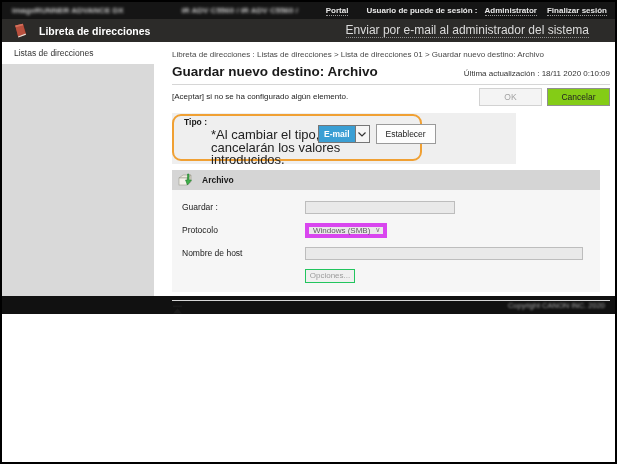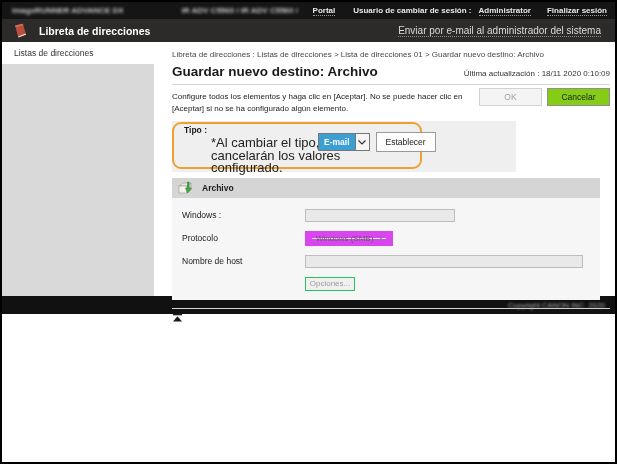--- a/index.html
+++ b/index.html
@@ -11,27 +11,27 @@
   
   .topbar { height:17px; background:#151515; display:flex; align-items:center;
             color:#e9e9e9; font-size:8px; font-weight:bold; white-space:nowrap; }
   .blur { filter:blur(1.6px); color:#c9c9c9; }
   .topbar .dev1 { margin-left:10px; }
   .topbar .dev2 { margin-left:58px; }
   .topbar-right { margin-left:auto; display:flex; align-items:center; margin-right:8px; }
   .toplink { border-bottom:1px dotted #9a9a9a; cursor:pointer; }
   .topbar-right .gap-a { margin-left:18px; }
   .topbar-right .gap-b { margin-left:7px; }
-  .topbar-right .gap-c { margin-left:16px; }
+  .topbar-right .gap-c { margin-left:10px; }
 
   
   .appbar { height:23px; background:#2c2b29; display:flex; align-items:center; }
   .book-icon { margin-left:9px; width:18px; height:18px; flex:0 0 auto; }
   .app-title { color:#fff; font-size:10.5px; font-weight:bold; margin-left:10px; }
-  .appbar-right { margin-left:auto; margin-right:14px; color:#dcdcdc; font-size:10px;
+  .appbar-right { margin-left:auto; margin-right:26px; color:#dcdcdc; font-size:12px;
                   border-bottom:1px dotted #8d8d8d; cursor:pointer; }
 
   
   .main { display:flex; height:254px; }
   .sidebar { width:152px; background:#d9d9d9; flex:0 0 auto; }
   .sidebar-item { background:#fff; height:22px; display:flex; align-items:center;
                   padding-left:12px; font-size:8.5px; color:#333; cursor:pointer; }
   .content { flex:1; padding:0 9px 0 18px; background:#fff; }
 
   .breadcrumb { margin-top:8px; font-size:8px; color:#474747; white-space:nowrap; }
@@ -70,21 +70,21 @@
   .section-title { font-size:8.5px; font-weight:bold; color:#1a1a1a; margin-left:9px; }
 
   .form-area { background:#f6f6f6; width:428px; padding:10px 0 9px 0; }
   .form-row { display:flex; align-items:center; margin-bottom:9px; height:14px; }
   .form-row:last-child { margin-bottom:0; }
   .form-label { width:133px; padding-left:10px; font-size:8.5px; color:#1a1a1a; flex:0 0 auto; }
   .inp { background:#e9e9e9; border:1px solid #bdbdbd; height:13px; font-size:8px; padding:0 3px; color:#333; }
   .inp-name { width:150px; }
   .inp-host { width:278px; }
   .sel-dis { display:inline-flex; align-items:center; background:#e9e9e9;
-             border:7px solid #d946ef; height:15px; padding:0 3px 0 4px; color:#5d5d5d;
+             border:4px solid #d946ef; height:15px; padding:0 3px 0 4px; color:#5d5d5d;
              font-size:8px; }
   .sel-dis .chev { margin-left:5px; font-size:7px; color:#777; }
   .btn-opt { height:14px; min-width:50px; background:#f0f0f0; border:1px solid #22c55e;
              color:#9b9b9b; font-size:8px; line-height:12px; text-align:center; }
 
   .rule2 { border-top:1px solid #d6d6d6; margin-top:8px; width:438px; }
   .scroll-top { margin-top:4px; width:12px; height:9px; cursor:pointer; display:block; }
 
   
   .footer { height:18px; background:#111; display:flex; align-items:center;
@@ -95,21 +95,21 @@
 </head>
 <body>
 
 <div class="frame">
 
   <div class="topbar">
     <span class="blur dev1">imageRUNNER ADVANCE DX</span>
     <span class="blur dev2">iR ADV C5560 / iR ADV C5560 /</span>
     <div class="topbar-right">
       <span class="toplink">Portal</span>
-      <span class="gap-a">Usuario de cambiar de sesión :</span>
+      <span class="gap-a">Usuario de puede de sesión :</span>
       <span class="toplink gap-b">Administrator</span>
       <span class="toplink gap-c">Finalizar sesión</span>
     </div>
   </div>
 
   <div class="appbar">
     <svg class="book-icon" viewBox="0 0 18 18">
       <path d="M4.5 4.2 L12.2 2.2 L15.2 12.6 L7.5 15.6 Z" fill="#8c2f22"></path>
       <path d="M4.2 3.6 L11.8 1.7 L14.6 11.6 L7.0 14.4 Z" fill="#b8503e"></path>
       <path d="M4.2 3.6 L11.8 1.7 L12.3 3.3 L4.7 5.2 Z" fill="#d4705c"></path>
@@ -136,36 +136,35 @@
       </div>
 
       <div class="title-row">
         <span class="page-title">Guardar nuevo destino: Archivo</span>
         <span class="last-updated">Última actualización : 18/11 2020 0:10:09</span>
       </div>
       <div class="rule"></div>
 
       <div class="action-row">
         <div class="instructions">
-          <div>Configure todos los elementos y haga clic en [Aceptar]. No se puede hacer clic en</div>
           <div>[Aceptar] si no se ha configurado algún elemento.</div>
         </div>
         <div class="btn-group">
           <div class="btn btn-disabled">OK</div>
           <div class="btn btn-normal">Cancelar</div>
         </div>
       </div>
 
       <div class="tipo-row">
         <div class="tipo-ring"></div>
         <div class="tipo-label">Tipo :</div>
         <div class="tipo-note">
           <div>*Al cambiar el tipo, se</div>
           <div>cancelarán los valores</div>
-          <div>configurado.</div>
+          <div>introducidos.</div>
         </div>
         <div class="tipo-controls">
           <div class="sel">
             <span class="sel-val hl">E-mail</span>
             <span class="sel-arrow">
               <svg width="8" height="5" viewBox="0 0 8 5">
                   <polyline points="0.5,0.5 4,4 7.5,0.5" fill="none" stroke="#333" stroke-width="1.2"></polyline>
                 </svg>
             </span>
           </div>
@@ -178,21 +177,21 @@
           <polygon points="2,6 6,3 14,3 10,6" fill="#eceadf" stroke="#9a9a8e" stroke-width="0.6"></polygon>
           <polygon points="10,6 14,3 14,10 10,13" fill="#d6d2c4" stroke="#9a9a8e" stroke-width="0.6"></polygon>
           <rect x="2" y="6" width="8" height="7" fill="#f4f2ea" stroke="#9a9a8e" stroke-width="0.6"></rect>
           <path d="M12 2 L12 8 L14.5 8 L10.5 13 L8.5 8 L10.5 8 L10.5 2 Z" fill="#3fae49" stroke="#1f7a2a" stroke-width="0.5"></path>
         </svg>
         <span class="section-title">Archivo</span>
       </div>
 
       <div class="form-area">
         <div class="form-row">
-          <span class="form-label">Windows :</span>
+          <span class="form-label">Guardar :</span>
           <input class="inp inp-name" type="text" disabled="" value="" style="">
         </div>
         <div class="form-row">
           <span class="form-label">Protocolo</span>
           <span class="sel-dis">
             <span>Windows (SMB)</span>
             <span class="chev">∨</span>
           </span>
         </div>
         <div class="form-row">

